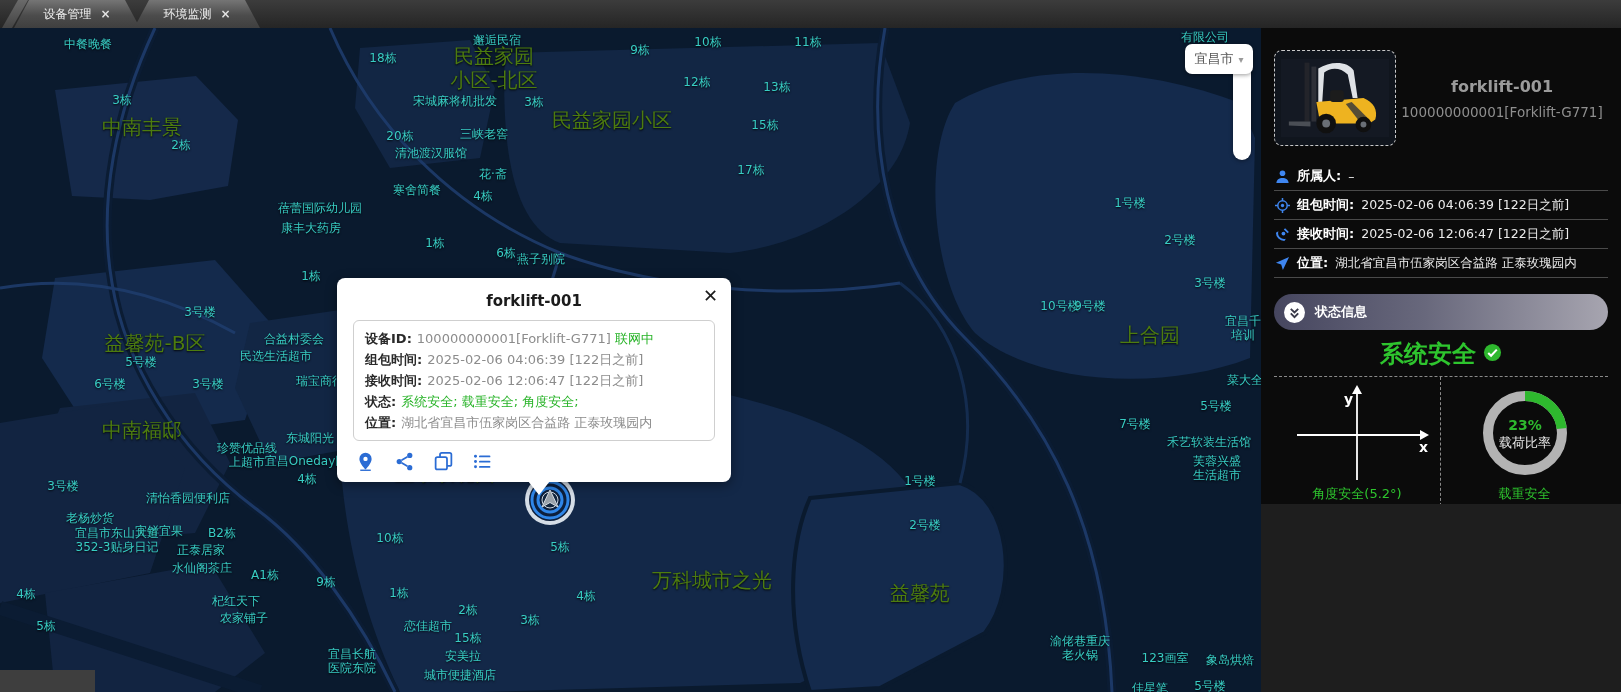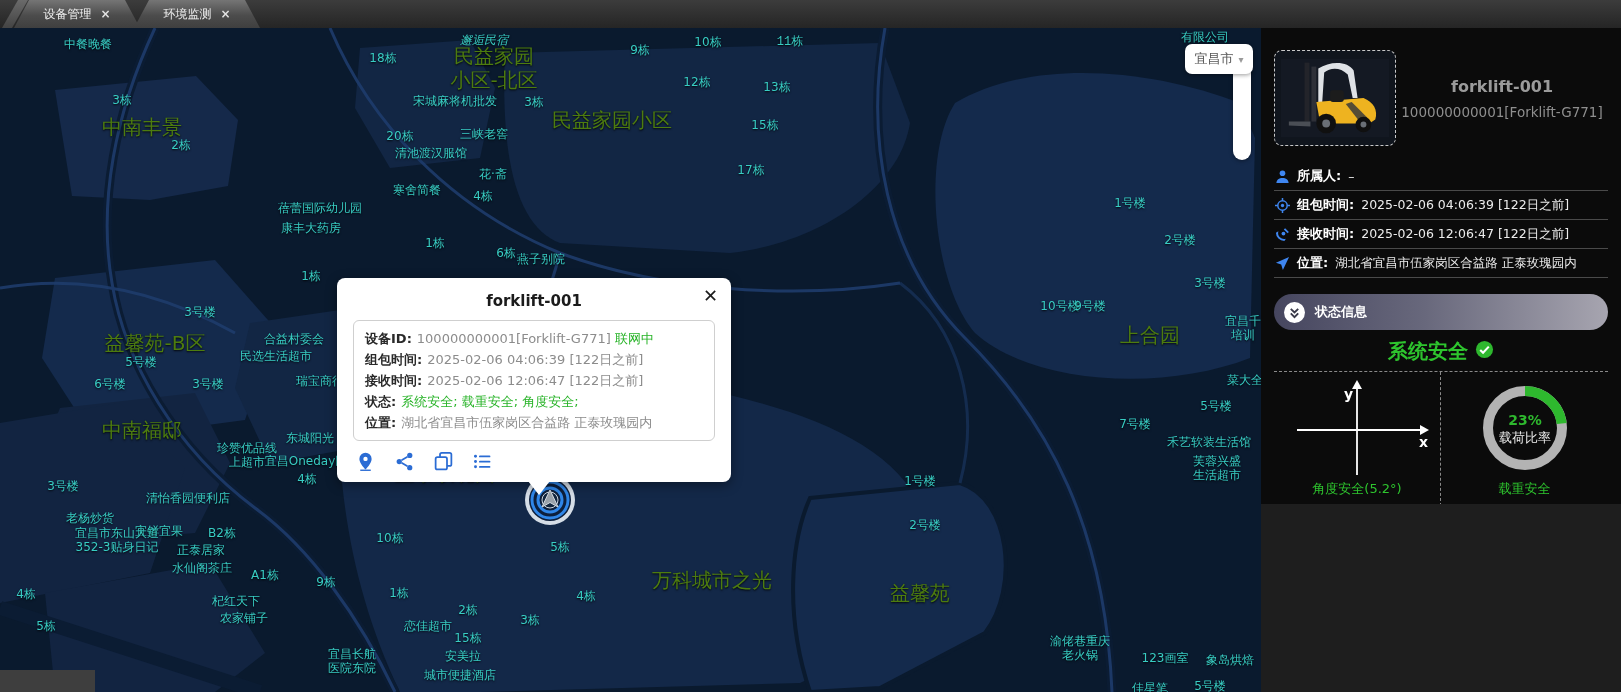--- a/index.html
+++ b/index.html
@@ -48,21 +48,21 @@
   .dev-id{font-size:13.5px;color:#8f8f8f;}
   .info-rows{margin-top:16px;}
   .irow{display:flex;align-items:center;gap:7px;height:28px;border-bottom:1px solid #4a4a4a;font-size:13px;}
   .irow .ic{display:inline-flex;width:16px;justify-content:center;}
   .irow b{color:#fff;font-weight:700;white-space:nowrap;}
   .irow .val{color:#ececec;white-space:nowrap;font-size:12.5px;}
   .status-pill{margin-top:16px;height:36px;border-radius:18px;background:linear-gradient(90deg,#46465f 0%,#68687c 45%,#a7a5b0 100%);display:flex;align-items:center;padding:0 10px;gap:10px;cursor:pointer;}
   .pill-circle{width:21px;height:21px;border-radius:50%;background:#fff;display:flex;align-items:center;justify-content:center;}
   .status-pill .txt{font-size:13px;font-weight:700;color:#fff;}
   .sys-safe{margin-top:8px;display:flex;align-items:center;justify-content:center;gap:7px;}
-  .sys-safe .txt{color:#2ec52e;font-size:20px;font-weight:700;}
+  .sys-safe .txt{color:#2ec52e;font-size:24px;font-weight:700;}
   .charts{margin-top:6px;border-top:1px dashed #8a8a8a;display:flex;}
   .chart-cell{width:50%;box-sizing:border-box;padding:6px 0 8px;display:flex;flex-direction:column;align-items:center;}
   .chart-cell.first{border-right:1px dashed #8a8a8a;}
   .chart-label{margin-top:2px;font-size:13px;color:#2ec52e;}
   .load-divider{border-top:1px dashed #8a8a8a;margin-top:0;}
   .load-block{padding-left:36px;margin-top:12px;}
   .load-line{font-size:13px;color:#3fd23f;font-weight:700;}
   .load-line .v{margin-left:6px;}
   .load-bar{margin-top:9px;width:262px;height:8px;border-radius:4px;background:#3c3c3c;overflow:hidden;}
   .load-fill{height:100%;background:#2eb82e;border-radius:4px;}
@@ -118,37 +118,37 @@
         </g>
       </svg>
 
       <div id="map-labels">
           <div class="mlabel" style="left: 1205px; top: 9px;">
             <div>有限公司</div>
           </div>
           <div class="mlabel" style="left: 88px; top: 16px;">
             <div>中餐晚餐</div>
           </div>
-          <div class="mlabel" style="left: 484px; top: 12px; font-style: italic;">
+          <div class="mlabel" style="left: 497px; top: 12px;">
             <div>邂逅民宿</div>
           </div>
           <div class="mlabel mlabel-lg" style="left: 494px; top: 40px;">
             <div>民益家园</div>
             <div>小区-北区</div>
           </div>
           <div class="mlabel" style="left: 383px; top: 30px;">
             <div>18栋</div>
           </div>
           <div class="mlabel" style="left: 640px; top: 22px;">
             <div>9栋</div>
           </div>
           <div class="mlabel" style="left: 708px; top: 14px;">
             <div>10栋</div>
           </div>
-          <div class="mlabel" style="left: 790px; top: 14px; font-family: Liberation Mono, monospace;">
+          <div class="mlabel" style="left: 808px; top: 14px;">
             <div>11栋</div>
           </div>
           <div class="mlabel" style="left: 122px; top: 72px;">
             <div>3栋</div>
           </div>
           <div class="mlabel" style="left: 455px; top: 73px;">
             <div>宋城麻将机批发</div>
           </div>
           <div class="mlabel" style="left: 534px; top: 74px;">
             <div>3栋</div>

